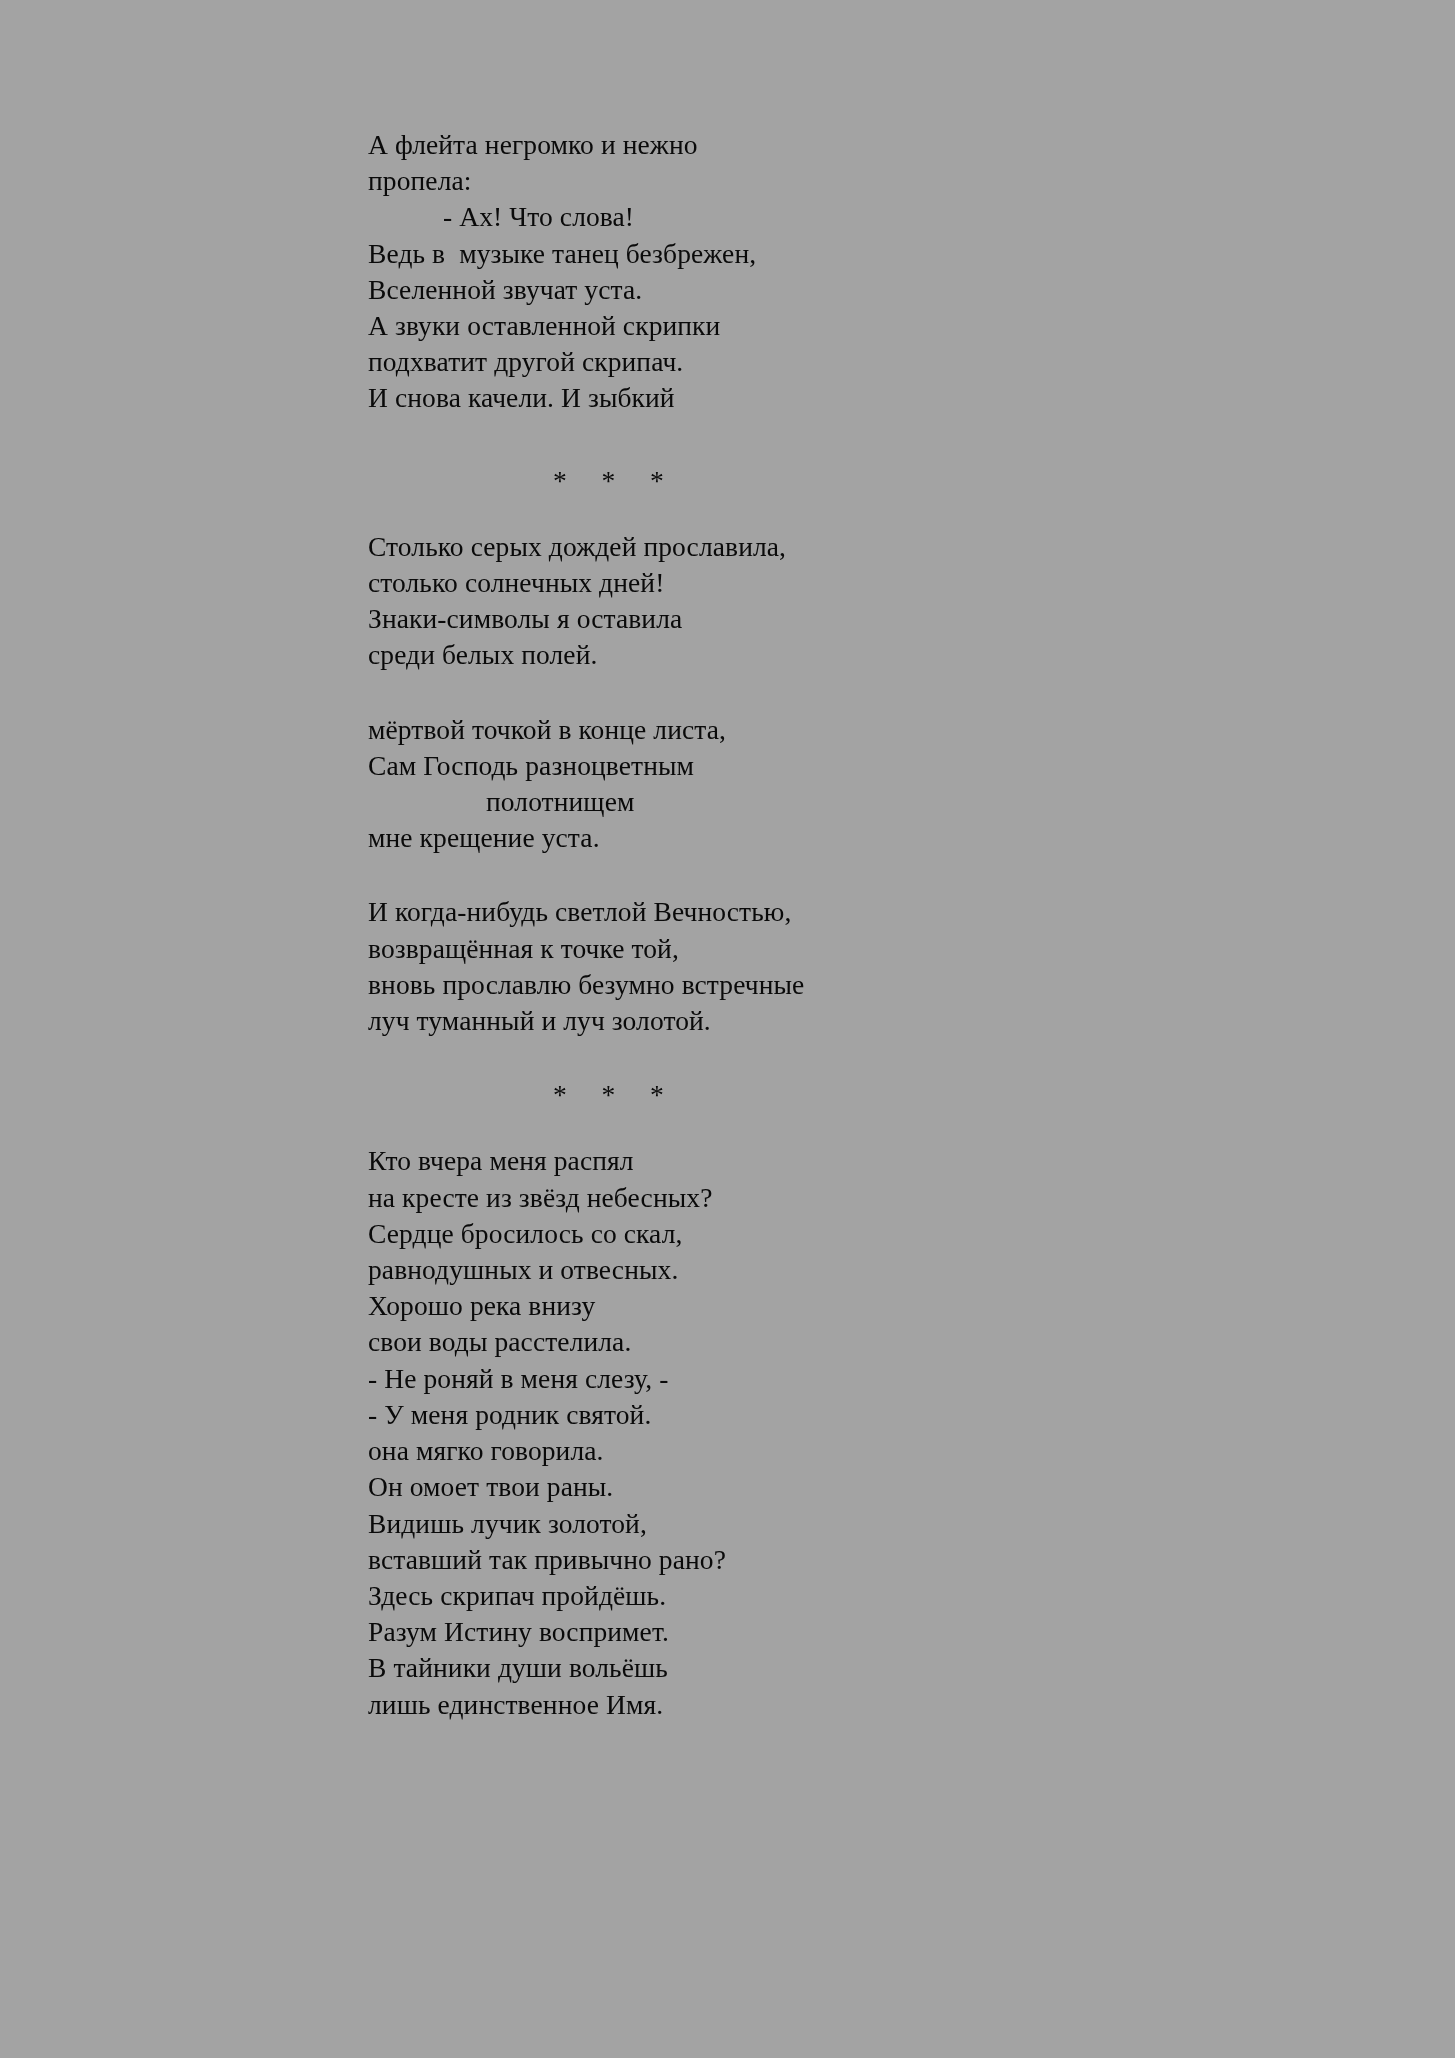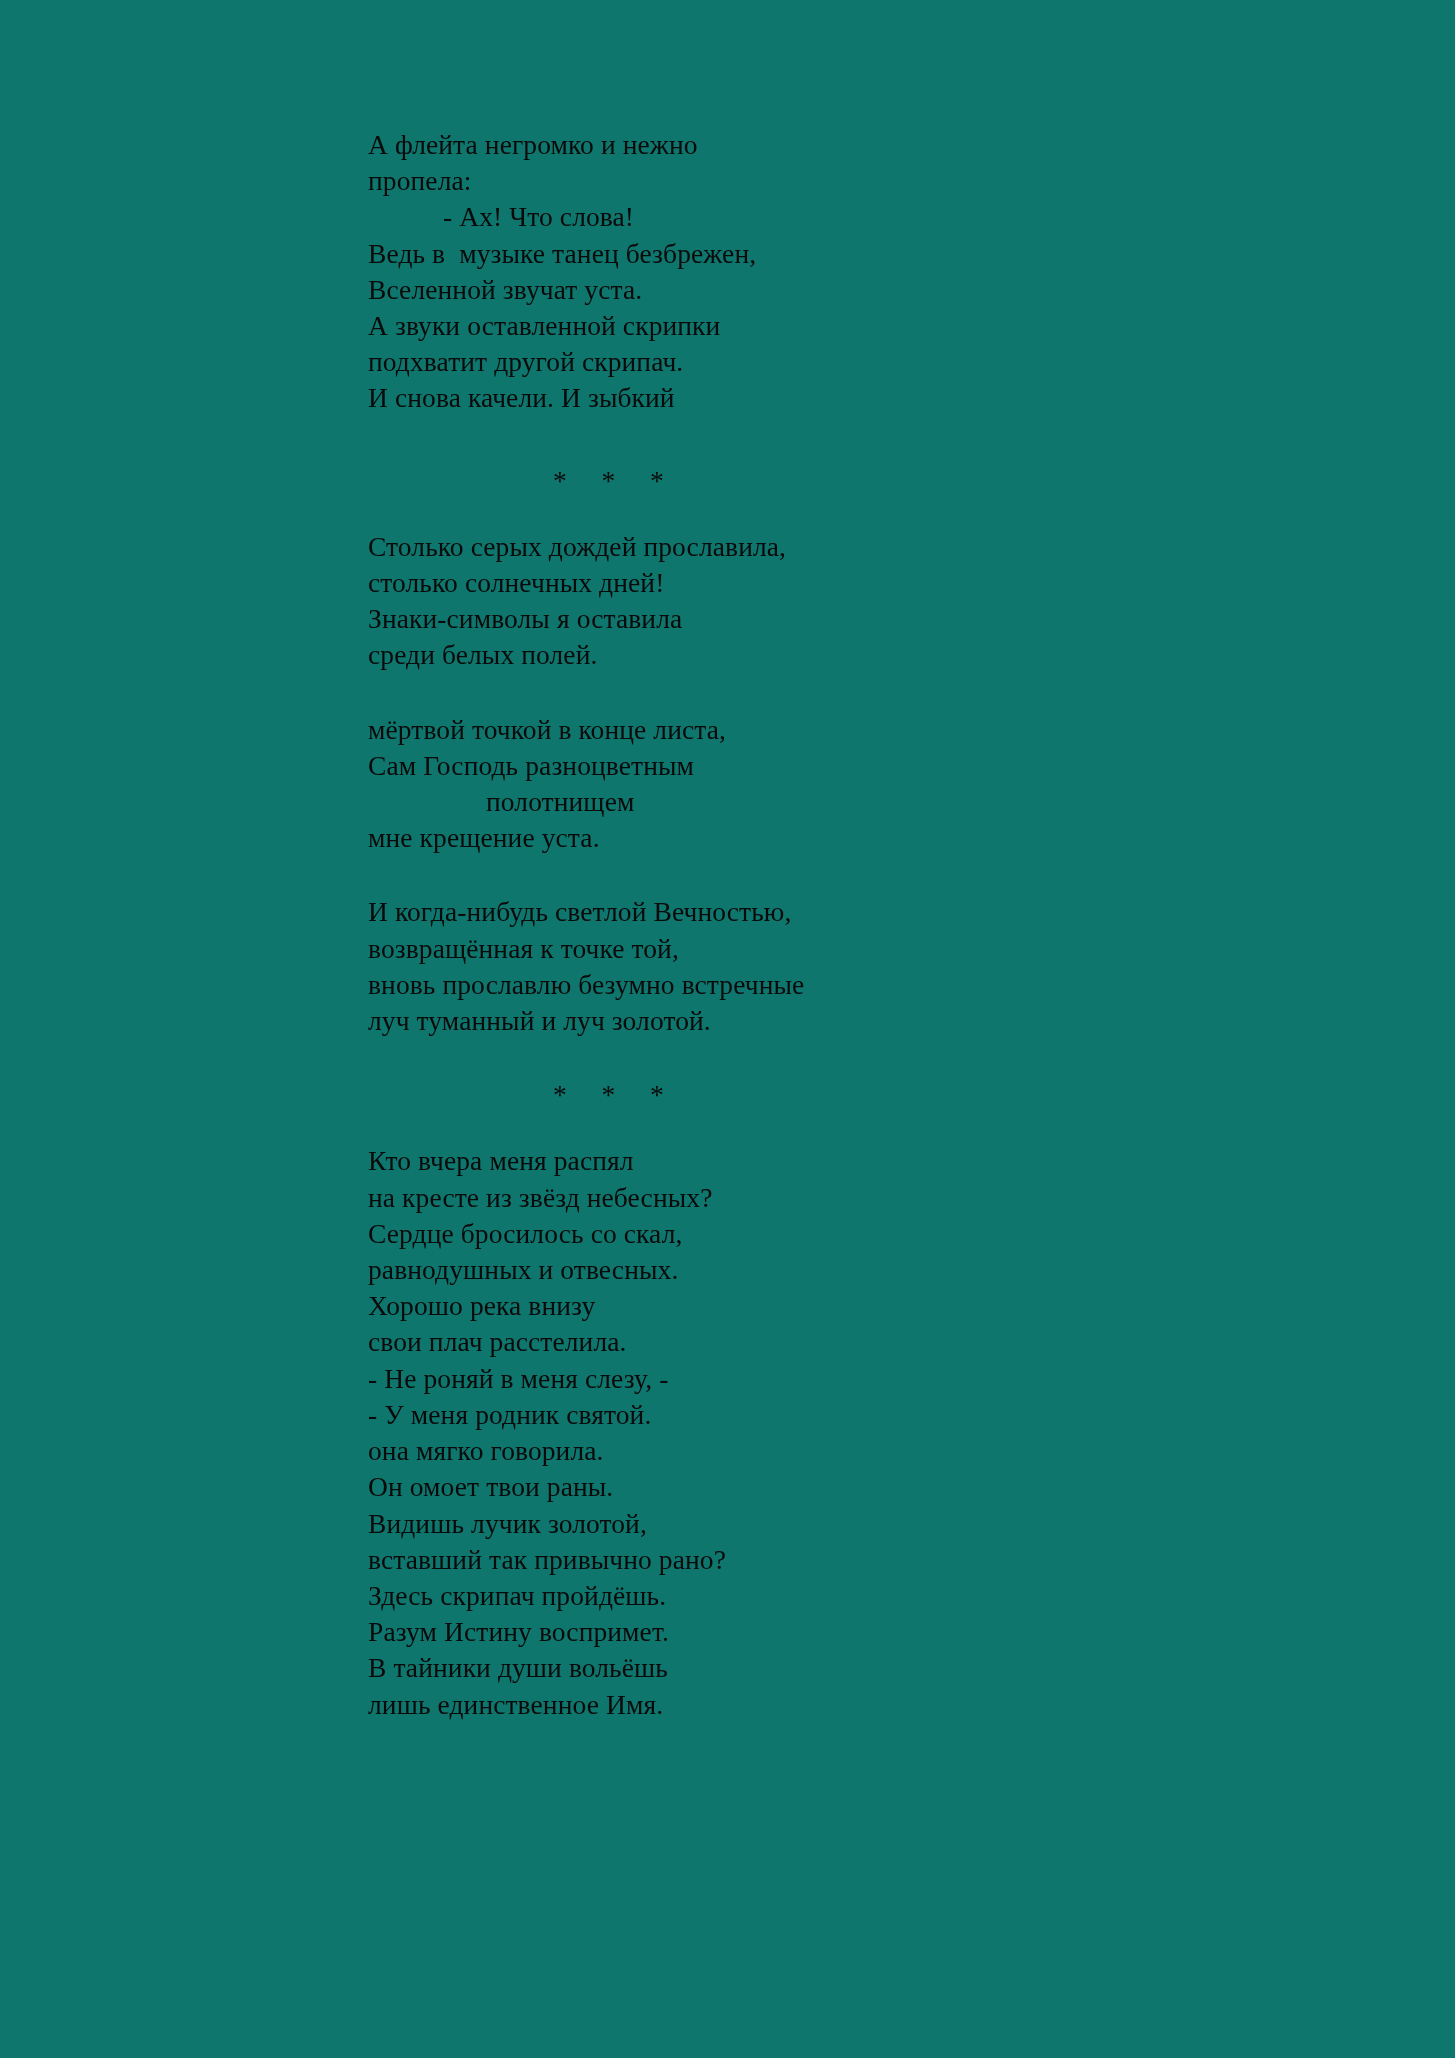--- a/index.html
+++ b/index.html
@@ -12,21 +12,21 @@
     width: 1455px;
     height: 2058px;
     font-family: "Liberation Serif", "DejaVu Serif", serif;
     color: #000000;
     -webkit-font-smoothing: antialiased;
   }
   .page {
     position: relative;
     width: 1455px;
     height: 2058px;
-    background: #0f766e;
+    background: #a3a3a3;
     overflow: hidden;
   }
   .text-column {
     position: absolute;
     left: 368px;
     top: 127px;
     width: 520px;
   }
   .poem {
     margin: 0;
@@ -111,21 +111,21 @@
     <div class="separator">*  *  *</div>
 
     <div class="gap-sm"></div>
 
     <div class="poem">
       <div class="line">Кто вчера меня распял</div>
       <div class="line">на кресте из звёзд небесных?</div>
       <div class="line">Сердце бросилось со скал,</div>
       <div class="line">равнодушных и отвесных.</div>
       <div class="line">Хорошо река внизу</div>
-      <div class="line">свои плач расстелила.</div>
+      <div class="line">свои воды расстелила.</div>
       <div class="line">- Не роняй в меня слезу, -</div>
       <div class="line">- У меня родник святой.</div>
       <div class="line">она мягко говорила.</div>
       <div class="line">Он омоет твои раны.</div>
       <div class="line">Видишь лучик золотой,</div>
       <div class="line">вставший так привычно рано?</div>
       <div class="line">Здесь скрипач пройдёшь.</div>
       <div class="line">Разум Истину воспримет.</div>
       <div class="line">В тайники души вольёшь</div>
       <div class="line">лишь единственное Имя.</div>

